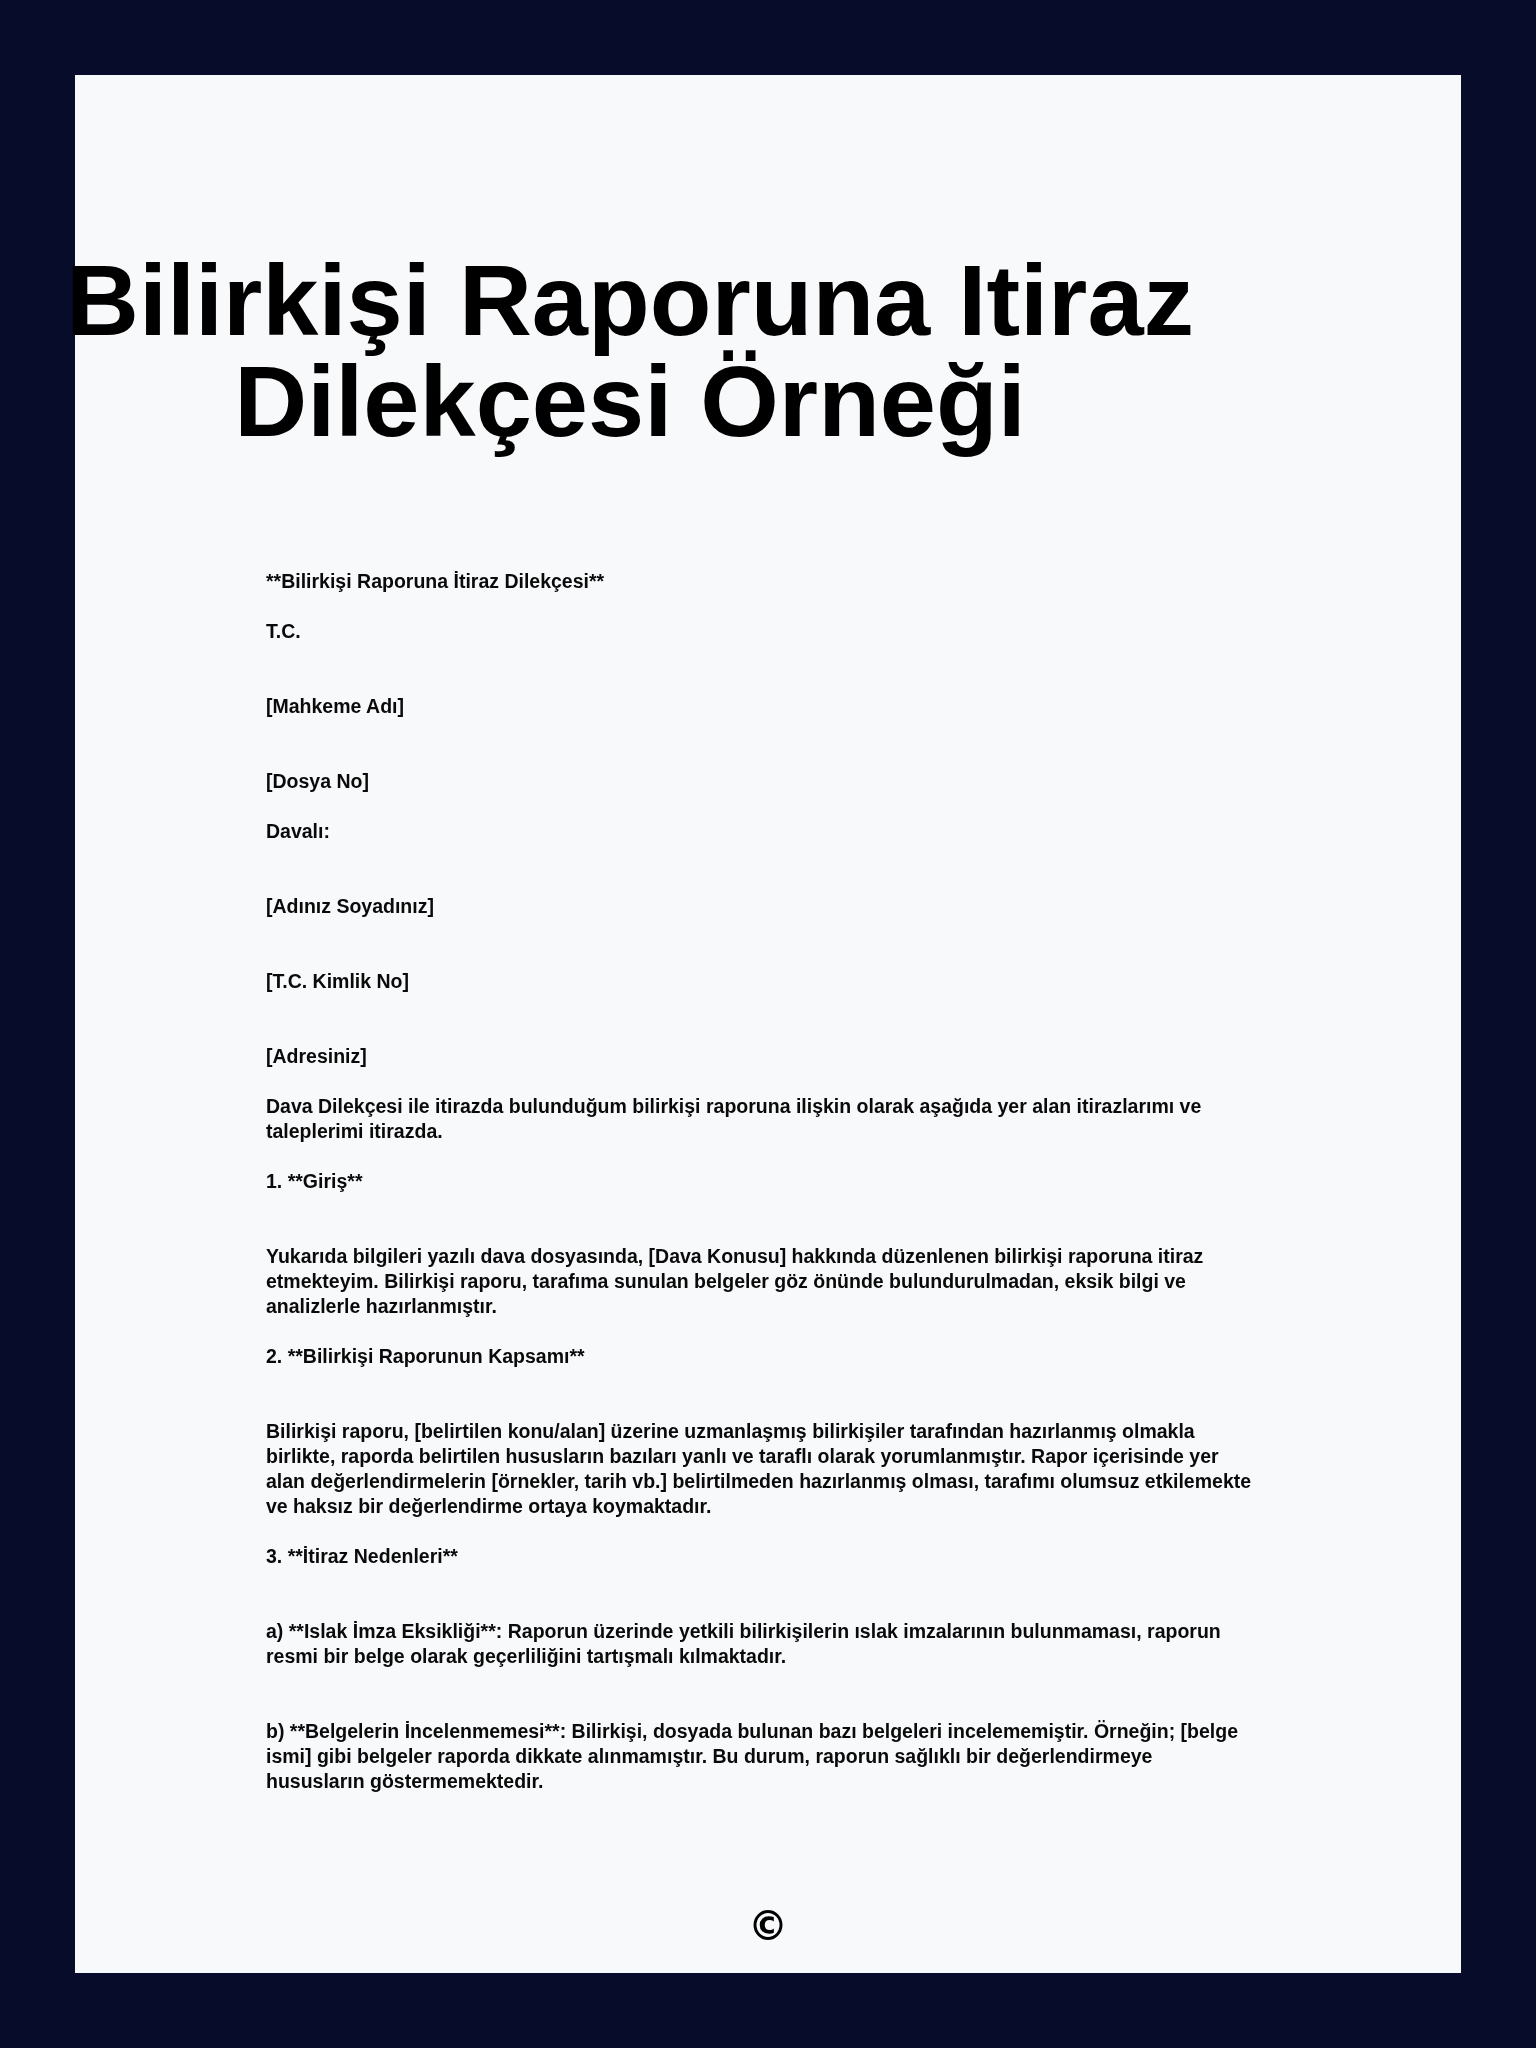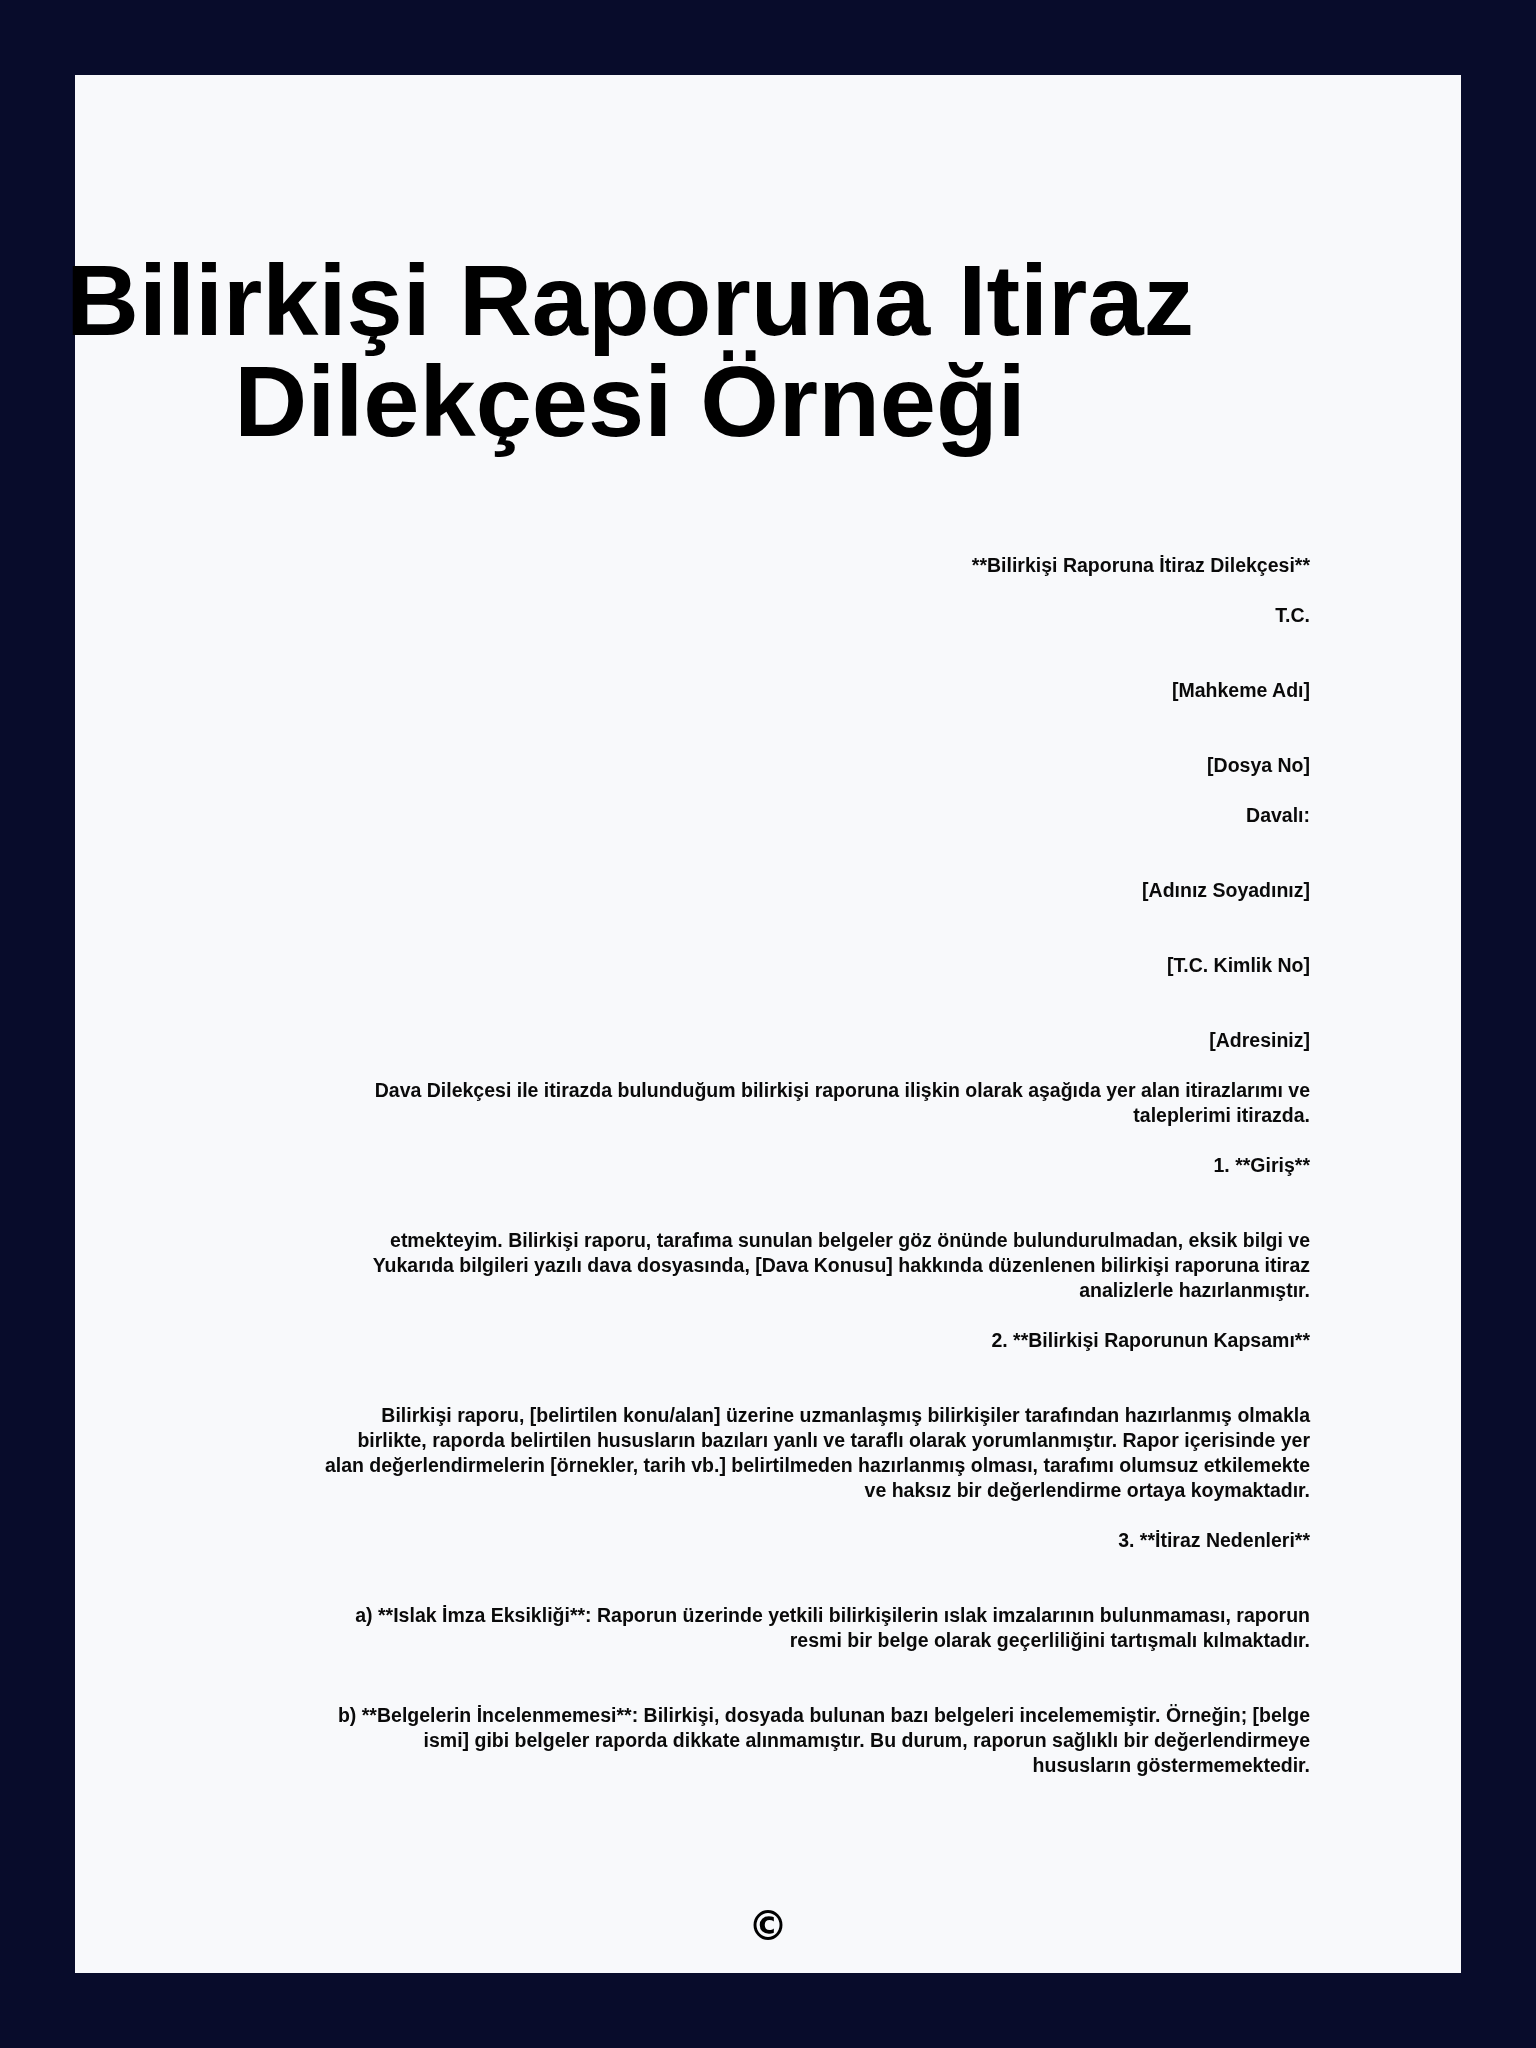--- a/index.html
+++ b/index.html
@@ -39,23 +39,22 @@
   .doc-title span { display: block; }
   .para {
     position: absolute;
     left: 250px;
     width: 1060px;
     font-family: "Liberation Sans", sans-serif;
     font-weight: bold;
     font-size: 19.5px;
     line-height: 25px;
     color: #0a0a0a;
-    margin: 0;
+    margin: 16px;
     white-space: nowrap;
-    text-align: right;
   }
   .para .ln { display: block; }
   .copyright {
     position: absolute;
     left: 748px;
     top: 1906px;
     width: 40px;
     height: 40px;
     font-family: "DejaVu Sans", sans-serif;
     font-size: 40px;
@@ -92,22 +91,22 @@
 <p class="para" style="top:1028px">[Adresiniz]</p>
 
 <p class="para" style="top:1078px">
   <span class="ln">Dava Dilekçesi ile itirazda bulunduğum bilirkişi raporuna ilişkin olarak aşağıda yer alan itirazlarımı ve</span>
   <span class="ln">taleplerimi itirazda.</span>
 </p>
 
 <p class="para" style="top:1153px">1. **Giriş**</p>
 
 <p class="para" style="top:1228px">
+  <span class="ln">Yukarıda bilgileri yazılı dava dosyasında, [Dava Konusu] hakkında düzenlenen bilirkişi raporuna itiraz</span>
   <span class="ln">etmekteyim. Bilirkişi raporu, tarafıma sunulan belgeler göz önünde bulundurulmadan, eksik bilgi ve</span>
-  <span class="ln">Yukarıda bilgileri yazılı dava dosyasında, [Dava Konusu] hakkında düzenlenen bilirkişi raporuna itiraz</span>
   <span class="ln">analizlerle hazırlanmıştır.</span>
 </p>
 
 <p class="para" style="top:1328px">2. **Bilirkişi Raporunun Kapsamı**</p>
 
 <p class="para" style="top:1403px">
   <span class="ln">Bilirkişi raporu, [belirtilen konu/alan] üzerine uzmanlaşmış bilirkişiler tarafından hazırlanmış olmakla</span>
   <span class="ln">birlikte, raporda belirtilen hususların bazıları yanlı ve taraflı olarak yorumlanmıştır. Rapor içerisinde yer</span>
   <span class="ln">alan değerlendirmelerin [örnekler, tarih vb.] belirtilmeden hazırlanmış olması, tarafımı olumsuz etkilemekte</span>
   <span class="ln">ve haksız bir değerlendirme ortaya koymaktadır.</span>

